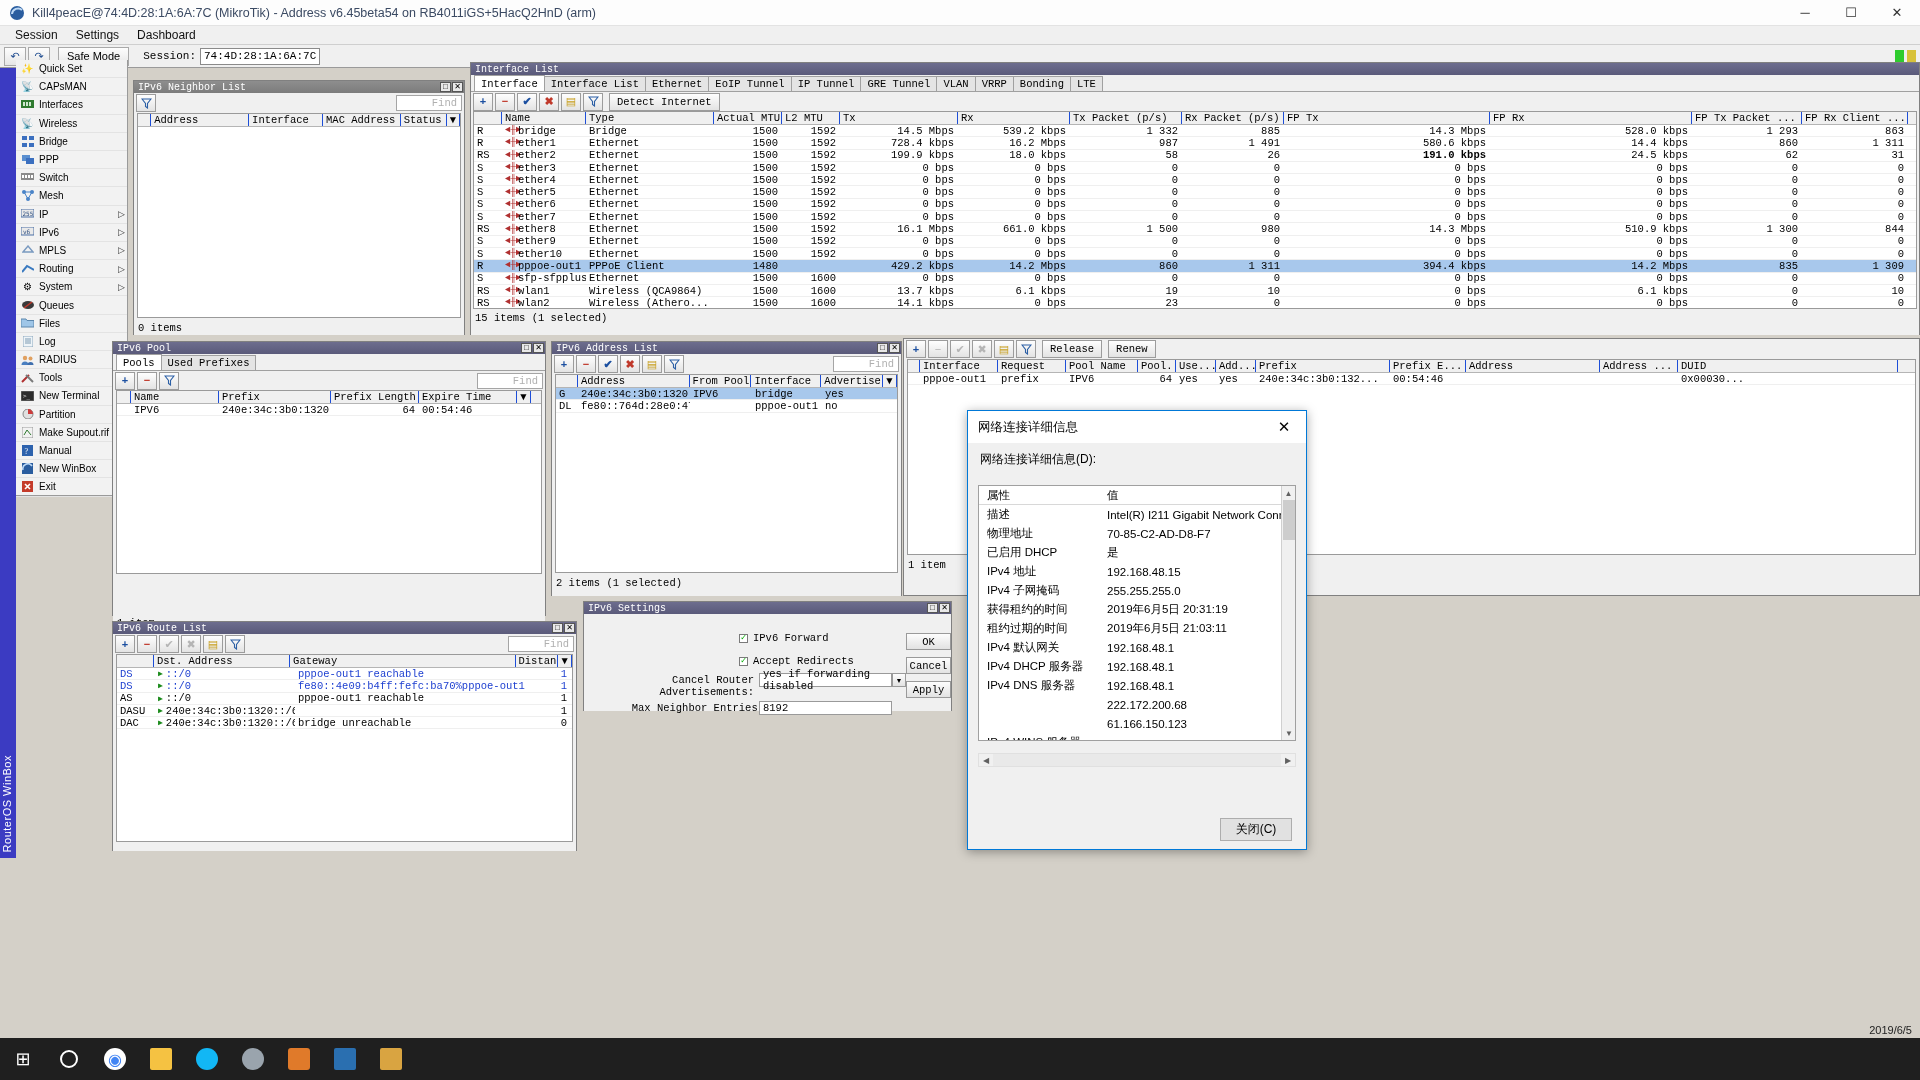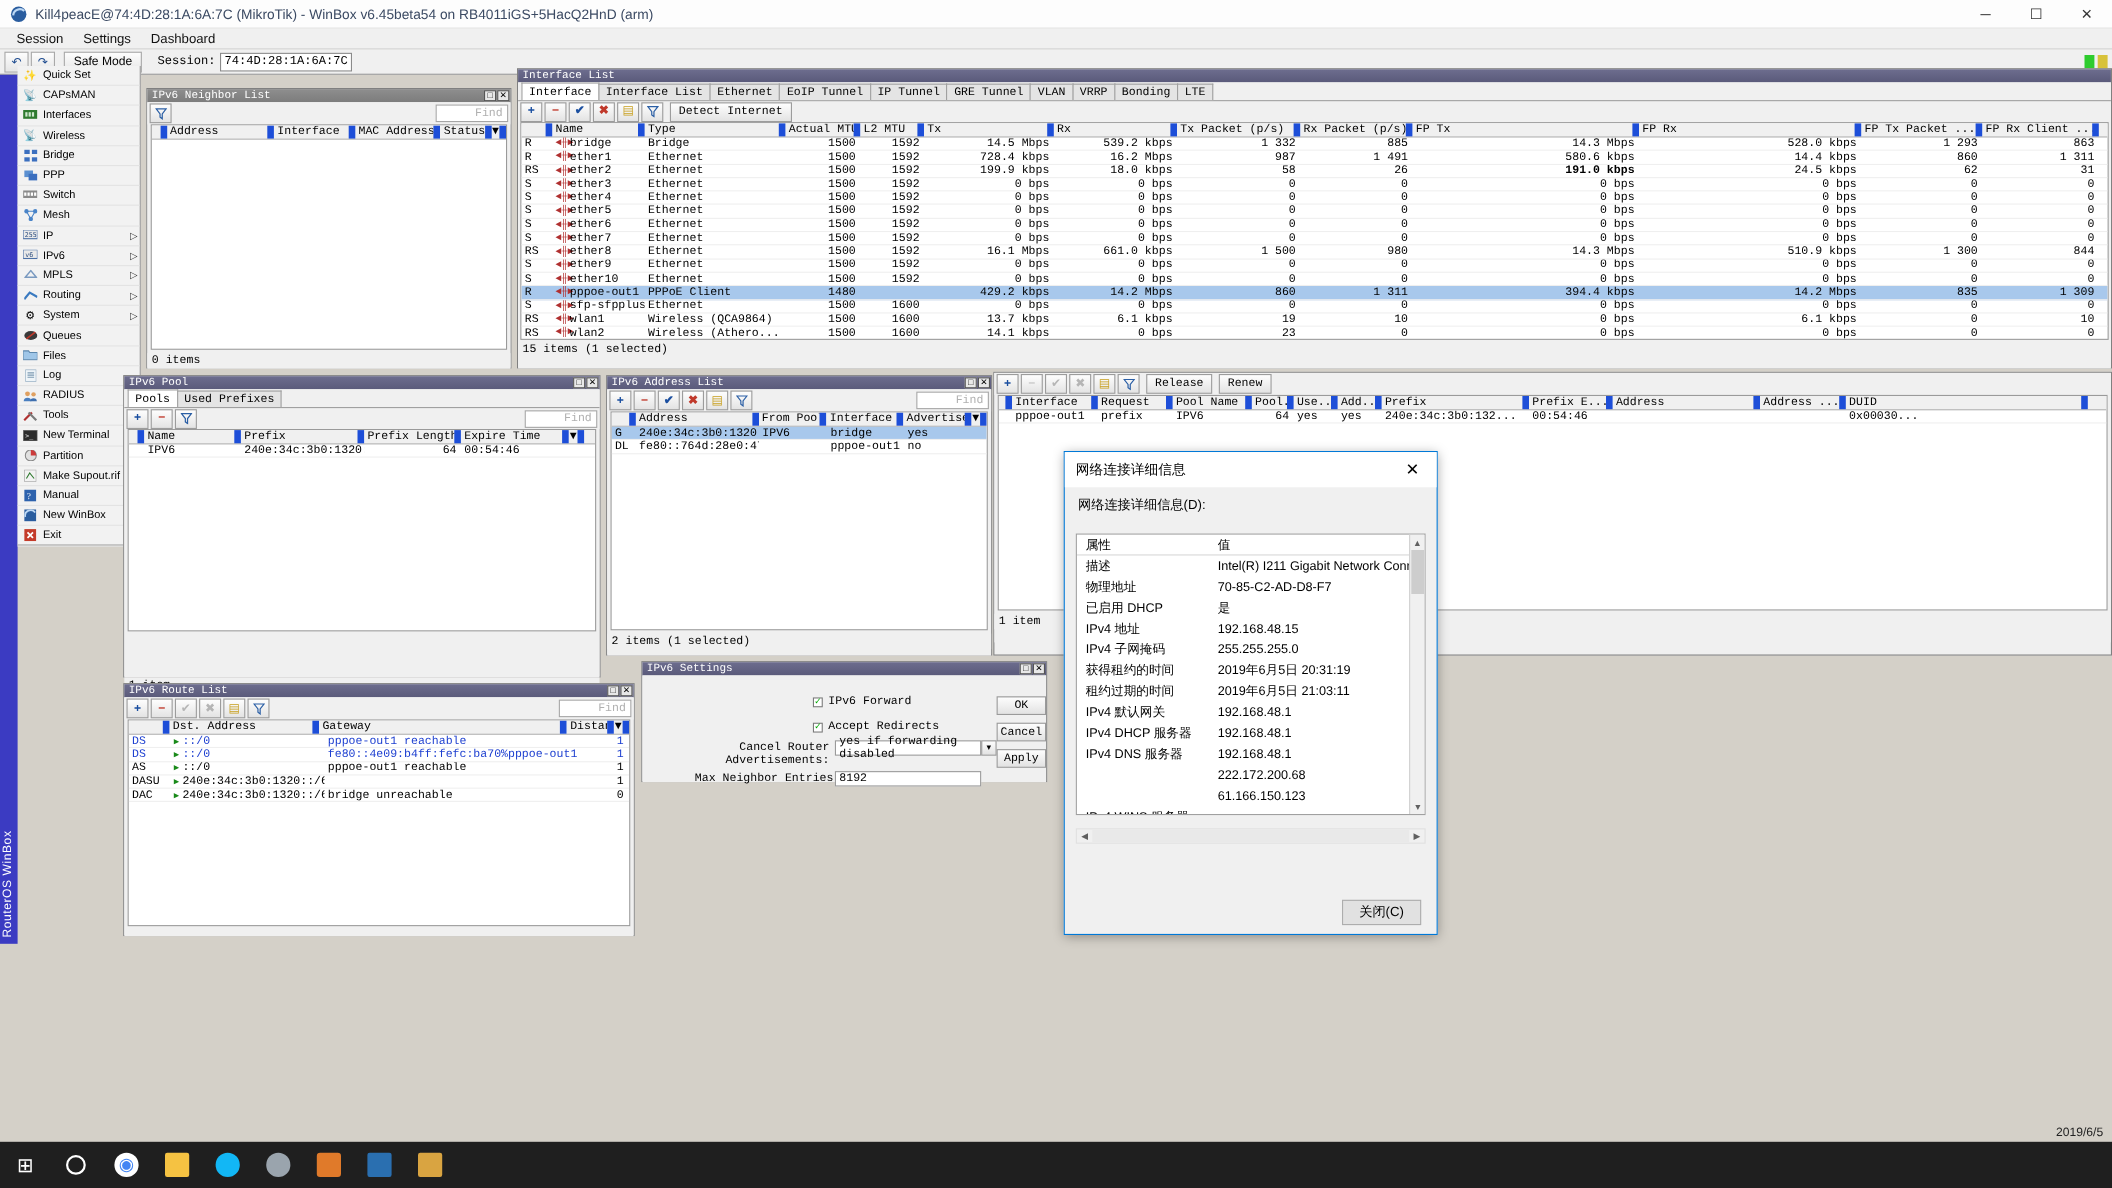--- a/index.html
+++ b/index.html
@@ -118,21 +118,21 @@
     margin-left:auto; height:16px; border:1px solid #a5a5a5; background:#fff;
     width:66px; display:flex;align-items:center;justify-content:flex-end; padding-right:4px;
     font-family:"Liberation Mono",monospace; font-size:10.5px; color:#b0b0b0;
   }
 
   
   .grid{ background:#fff; border:1px solid #9a9a9a; overflow:hidden; position:relative;}
   .ghead{ display:flex; height:13px; background:#f0f0f0; border-bottom:1px solid #b5b5b5;}
   .ghead .gh{
     font-family:"Liberation Mono",monospace; font-size:10.5px; color:#000;
-    border-right:6px solid #1d4ed8; padding-left:3px; display:flex;align-items:center;
+    border-right:1px solid #1d4ed8; padding-left:3px; display:flex;align-items:center;
     white-space:nowrap; overflow:hidden;
   }
   .grow{ display:flex; height:12.3px; border-bottom:1px solid #efefef; }
   .grow.sel{ background:#a8c8ec; }
   .grow .gc{
     font-family:"Liberation Mono",monospace; font-size:10.5px; color:#000;
     padding-left:3px; display:flex;align-items:center; white-space:nowrap; overflow:hidden;
   }
   .gc.num{ justify-content:flex-end; padding-right:4px; padding-left:0;}
   .statusbar{
@@ -187,21 +187,21 @@
 </head>
 <body>
 
 <div id="titlebar">
   <div class="tb-icon">
     <svg width="16" height="16" viewBox="0 0 16 16">
         <circle cx="8" cy="8" r="7" fill="#2a5d9f"></circle>
         <path d="M3 9 A6 6 0 0 1 13 5" stroke="#bcd8f5" stroke-width="2" fill="none"></path>
       </svg>
   </div>
-  <div class="tb-text">Kill4peacE@74:4D:28:1A:6A:7C (MikroTik) - WinBox v6.45beta54 on RB4011iGS+5HacQ2HnD (arm)</div>
+  <div class="tb-text">Kill4peacE@74:4D:28:1A:6A:7C (MikroTik) - Address v6.45beta54 on RB4011iGS+5HacQ2HnD (arm)</div>
   <div class="tb-btns">
     <div class="tb-btn">─</div>
     <div class="tb-btn">☐</div>
     <div class="tb-btn close">✕</div>
   </div>
 </div>
 
 <div id="menubar">
   <div class="mi">Session</div>
   <div class="mi">Settings</div>

